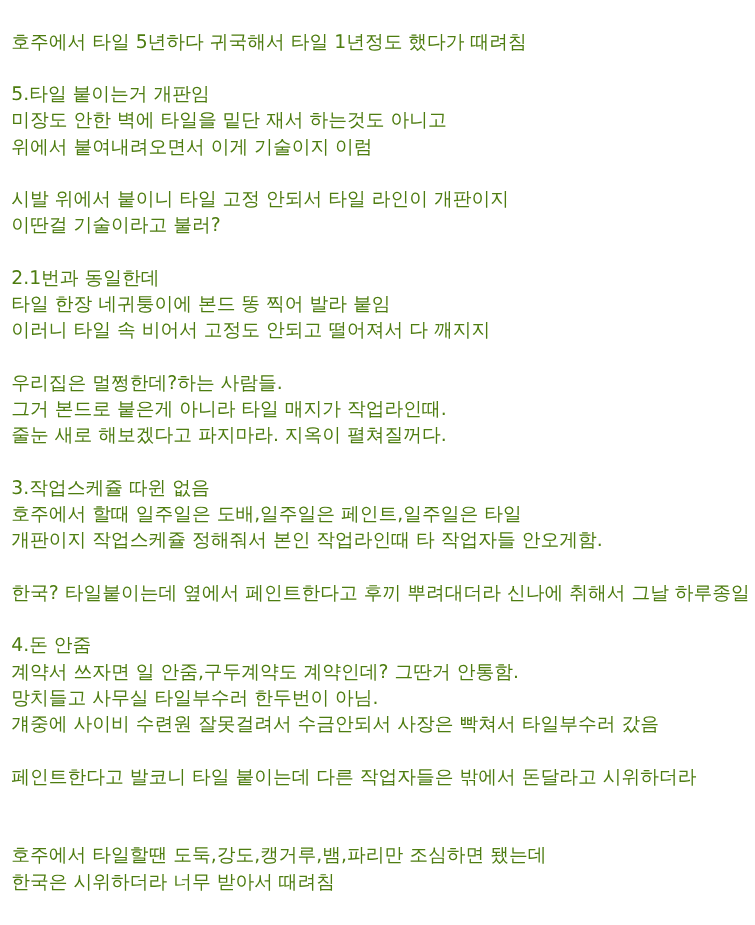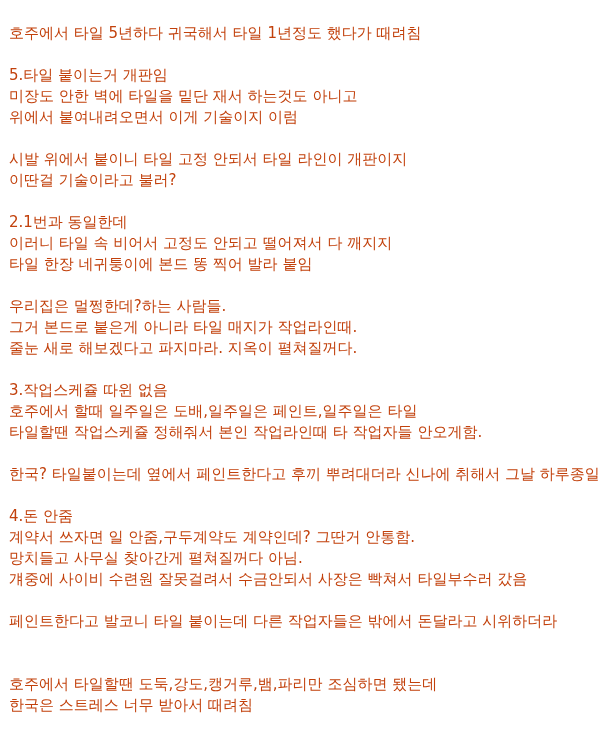--- a/index.html
+++ b/index.html
@@ -25,48 +25,48 @@
   .line {
     height: 21px;
     white-space: nowrap;
     overflow: hidden;
   }
 </style>
 </head>
 <body>
 
 <div class="page" style="background: rgb(255, 255, 255);">
-  <div class="document" style="color: #c2410c;">
+  <div class="document" style="color: #4d7c0f;">
       <div class="line">호주에서 타일 5년하다 귀국해서 타일 1년정도 했다가 때려침</div>
       <div class="line"></div>
       <div class="line">5.타일 붙이는거 개판임</div>
       <div class="line">미장도 안한 벽에 타일을 밑단 재서 하는것도 아니고</div>
       <div class="line">위에서 붙여내려오면서 이게 기술이지 이럼</div>
       <div class="line"></div>
       <div class="line">시발 위에서 붙이니 타일 고정 안되서 타일 라인이 개판이지</div>
       <div class="line">이딴걸 기술이라고 불러?</div>
       <div class="line"></div>
       <div class="line">2.1번과 동일한데</div>
+      <div class="line">타일 한장 네귀퉁이에 본드 똥 찍어 발라 붙임</div>
       <div class="line">이러니 타일 속 비어서 고정도 안되고 떨어져서 다 깨지지</div>
-      <div class="line">타일 한장 네귀퉁이에 본드 똥 찍어 발라 붙임</div>
       <div class="line"></div>
       <div class="line">우리집은 멀쩡한데?하는 사람들.</div>
       <div class="line">그거 본드로 붙은게 아니라 타일 매지가 작업라인때.</div>
       <div class="line">줄눈 새로 해보겠다고 파지마라. 지옥이 펼쳐질꺼다.</div>
       <div class="line"></div>
       <div class="line">3.작업스케쥴 따윈 없음</div>
       <div class="line">호주에서 할때 일주일은 도배,일주일은 페인트,일주일은 타일</div>
-      <div class="line">타일할땐 작업스케쥴 정해줘서 본인 작업라인때 타 작업자들 안오게함.</div>
+      <div class="line">개판이지 작업스케쥴 정해줘서 본인 작업라인때 타 작업자들 안오게함.</div>
       <div class="line"></div>
       <div class="line">한국? 타일붙이는데 옆에서 페인트한다고 후끼 뿌려대더라 신나에 취해서 그날 하루종일 토함</div>
       <div class="line"></div>
       <div class="line">4.돈 안줌</div>
       <div class="line">계약서 쓰자면 일 안줌,구두계약도 계약인데? 그딴거 안통함.</div>
-      <div class="line">망치들고 사무실 찾아간게 펼쳐질꺼다 아님.</div>
+      <div class="line">망치들고 사무실 타일부수러 한두번이 아님.</div>
       <div class="line">걔중에 사이비 수련원 잘못걸려서 수금안되서 사장은 빡쳐서 타일부수러 갔음</div>
       <div class="line"></div>
       <div class="line">페인트한다고 발코니 타일 붙이는데 다른 작업자들은 밖에서 돈달라고 시위하더라</div>
       <div class="line"></div>
       <div class="line"></div>
       <div class="line">호주에서 타일할땐 도둑,강도,캥거루,뱀,파리만 조심하면 됐는데</div>
-      <div class="line">한국은 스트레스 너무 받아서 때려침</div>
+      <div class="line">한국은 시위하더라 너무 받아서 때려침</div>
     </div>
 </div>
 
 </body></html>

